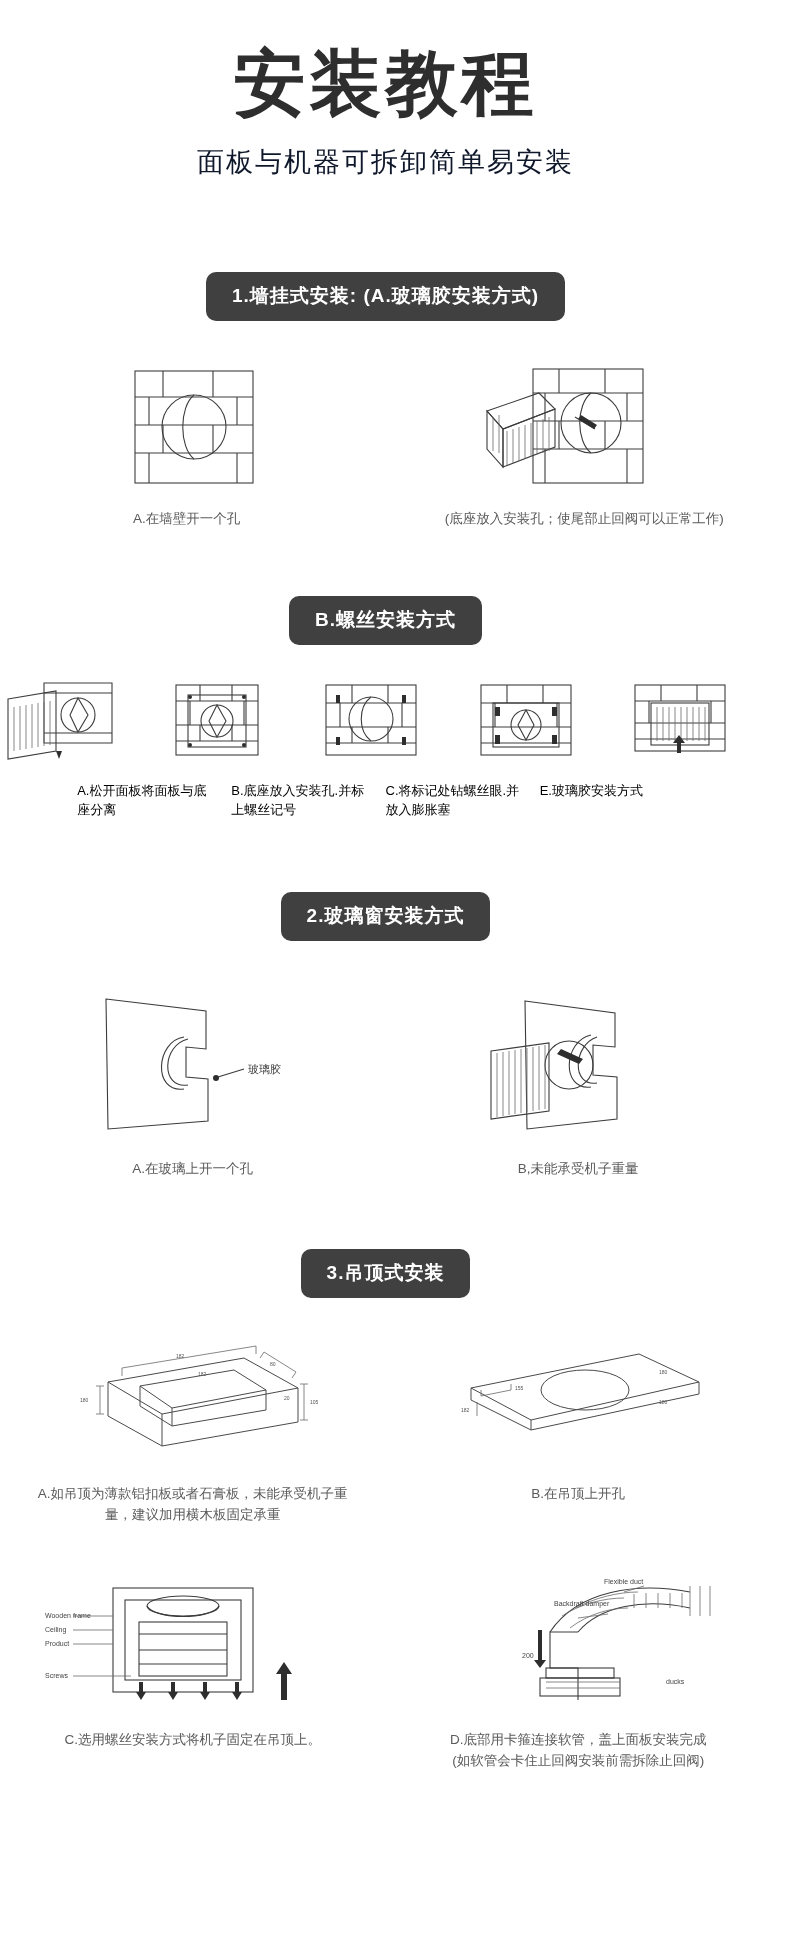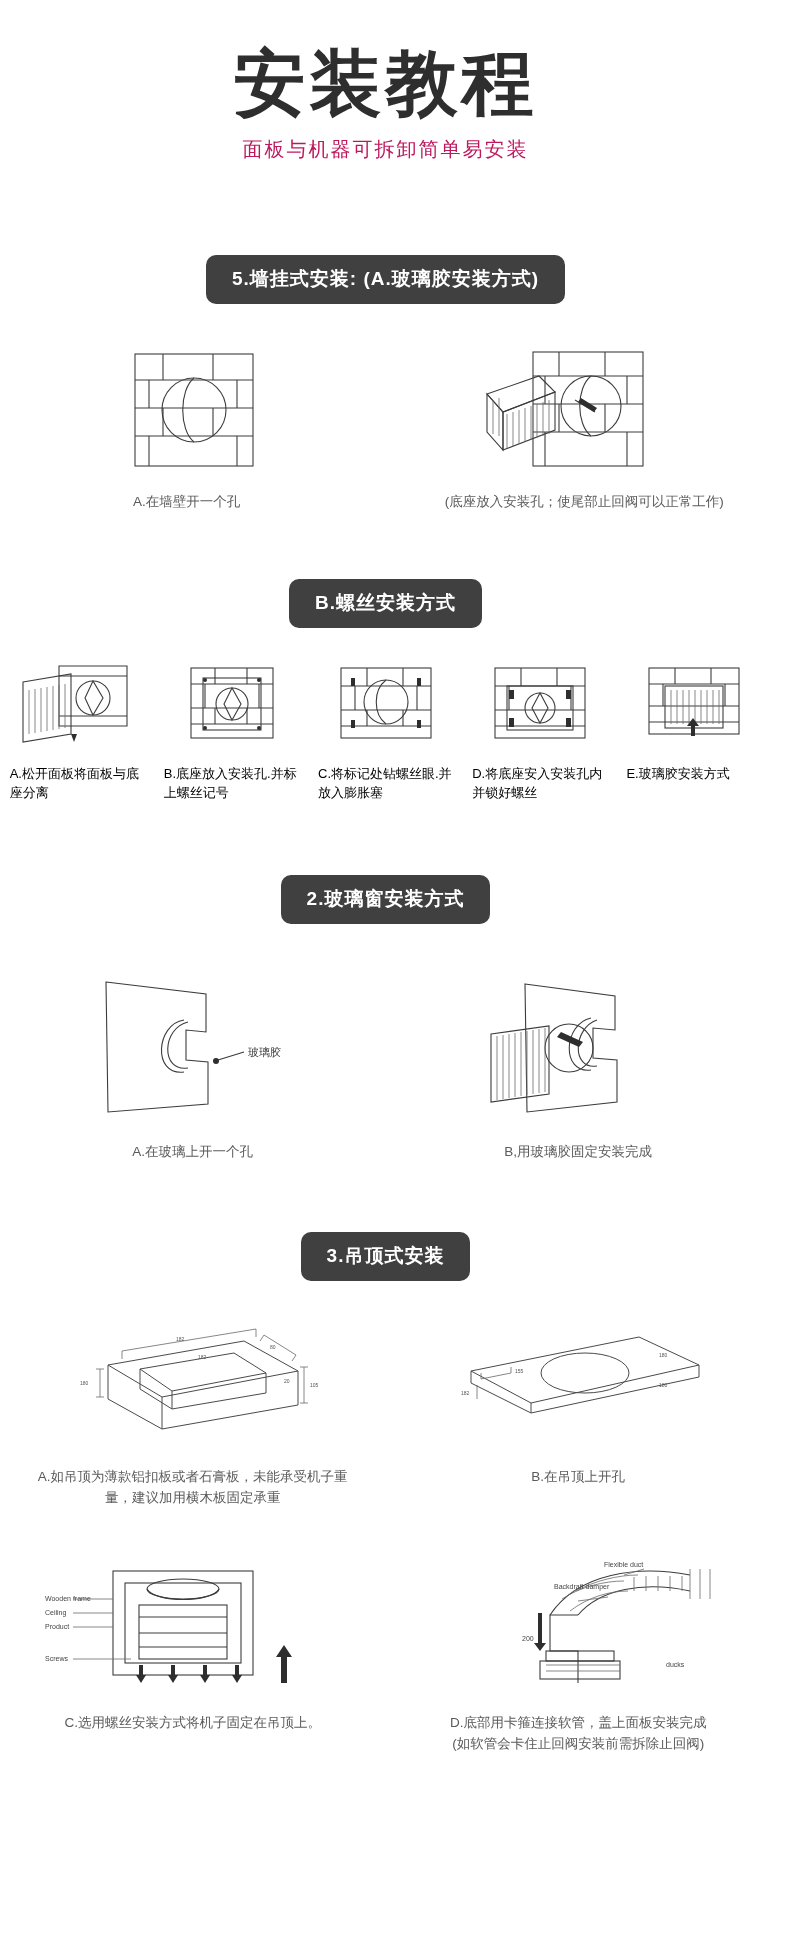--- a/index.html
+++ b/index.html
@@ -16,23 +16,23 @@
   .title-block { text-align: center; padding-top: 46px; }
   .main-title {
     font-size: 72px;
     font-weight: 900;
     color: #2e2e2e;
     letter-spacing: 4px;
     line-height: 1.05;
     font-family: "DejaVu Sans", "Liberation Sans", sans-serif;
   }
   .sub-title {
-    margin-top: 14px;
-    font-size: 20px;
-    color: #be185d;
+    margin-top: 22px;
+    font-size: 27px;
+    color: #0f172a;
     letter-spacing: 2px;
     font-weight: 400;
   }
 
   
   .pill-wrap { display: flex; justify-content: center; }
   .pill {
     background: #404040;
     color: #ffffff;
     font-size: 19px;
@@ -71,36 +71,36 @@
   .s2-art  { margin-top: 48px; gap: 46px; }
   .s2-caps { margin-top: 20px; }
   .s2-note { margin-top: 16px; text-align: center; }
   .s3-head { margin-top: 70px; }
   .s3-art  { margin-top: 44px; }
   .s3-caps { margin-top: 22px; }
   .s3-art2 { margin-top: 46px; }
   .s3-caps2{ margin-top: 18px; }
 
   .col-2 { width: 50%; display: flex; justify-content: center; }
-  .col-5 { width: 20%; display: flex; justify-content: center; }
+  .col-5 { width: 20%; display: flex; justify-content: flex-start; }
   .cap5 { width: 135px; font-size: 13px; line-height: 1.5; text-align: left; }
   .cap-wide { width: 330px; }
 </style>
 </head>
 <body>
 
 <div class="page">
 
   <div class="title-block">
     <div class="main-title">安装教程</div>
     <div class="sub-title">面板与机器可拆卸简单易安装</div>
   </div>
 
   <div class="pill-wrap s1-head">
-    <div class="pill">5.墙挂式安装: (A.玻璃胶安装方式)</div>
+    <div class="pill">1.墙挂式安装: (A.玻璃胶安装方式)</div>
   </div>
 
   <div class="row s1-art">
     <div class="col-2">
       <svg width="200" height="120" viewBox="0 0 200 120">
         <g class="ln">
           <rect x="42" y="4" width="118" height="112"></rect>
           <path d="M42 30 H160 M42 58 H160 M42 86 H160"></path>
           <path d="M70 4 V30 M120 4 V30 M56 30 V58 M144 30 V58 M70 58 V86 M120 58 V86 M56 86 V116 M144 86 V116"></path>
           <circle cx="101" cy="60" r="32"></circle>
@@ -242,23 +242,20 @@
     <div class="col-5">
       <div class="cap5">A.松开面板将面板与底座分离</div>
     </div>
     <div class="col-5">
       <div class="cap5">B.底座放入安装孔.并标上螺丝记号</div>
     </div>
     <div class="col-5">
       <div class="cap5">C.将标记处钻螺丝眼.并放入膨胀塞</div>
     </div>
     <div class="col-5">
-      <div class="cap5">D.将底座安入安装孔内并锁好螺丝</div>
-    </div>
-    <div class="col-5">
       <div class="cap5">E.玻璃胶安装方式</div>
     </div>
   </div>
 
   <div class="pill-wrap s2-head">
     <div class="pill">2.玻璃窗安装方式</div>
   </div>
 
   <div class="row s2-art">
     <div class="col-2">
@@ -290,21 +287,21 @@
         <path class="dark" d="M96 60 L118 70 L114 75 L92 65 Z"></path>
       </svg>
     </div>
   </div>
 
   <div class="row s2-caps">
     <div class="col-2">
       <div class="cap">A.在玻璃上开一个孔</div>
     </div>
     <div class="col-2">
-      <div class="cap">B,用玻璃胶固定安装完成</div>
+      <div class="cap">B,未能承受机子重量</div>
     </div>
   </div>
 
   <div class="pill-wrap s3-head">
     <div class="pill">3.吊顶式安装</div>
   </div>
 
   <div class="row s3-art">
     <div class="col-2">
       <svg width="290" height="120" viewBox="0 0 290 120">

